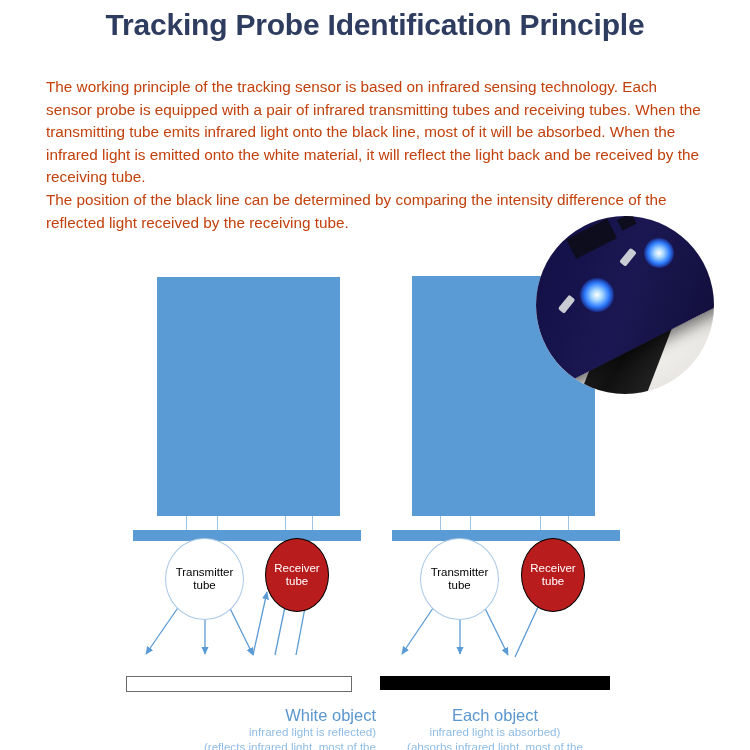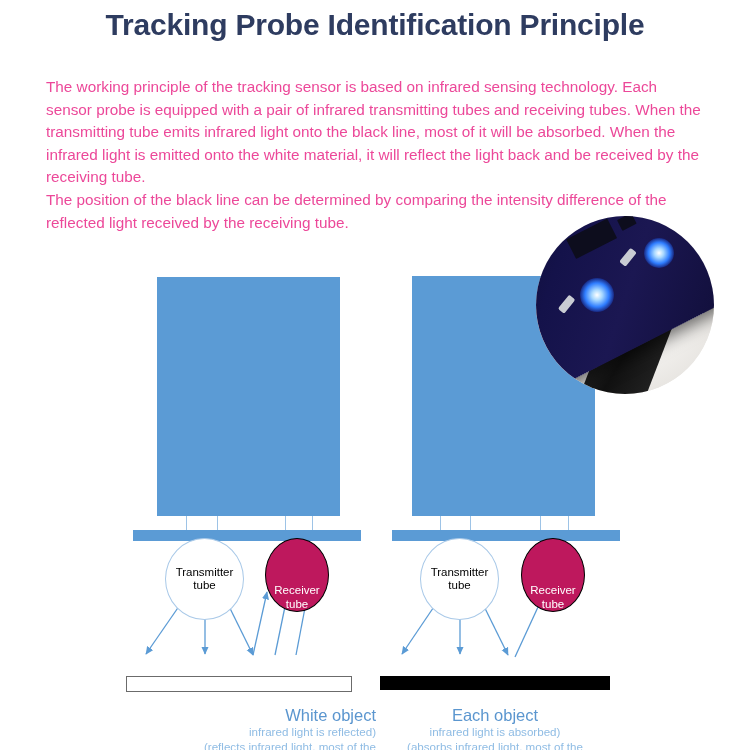--- a/index.html
+++ b/index.html
@@ -39,21 +39,21 @@
   }
 
   
   #body-copy {
     position: absolute;
     left: 46px;
     top: 76px;
     width: 660px;
     font-size: 15.3px;
     line-height: 22.6px;
-    color: #ec4899;
+    color: #c2410c;
     font-family: "Liberation Sans", sans-serif;
   }
   #body-copy p { margin: 0; }
 
   
   #photo-circle {
     position: absolute;
     left: 536px;
     top: 216px;
     width: 178px;
@@ -149,25 +149,24 @@
     line-height: 13.5px;
     font-family: "Liberation Sans", sans-serif;
   }
   .tube.transmitter {
     background: #ffffff;
     border: 1px solid #a9c9e8;
     color: #000000;
     z-index: 5;
   }
   .tube.receiver {
-    background: #be185d;
+    background: #b91c1c;
     border: 1px solid #000000;
     color: #ffffff;
     z-index: 5;
-    align-items: flex-end;
   }
   .surface {
     position: absolute;
   }
   .surface.white {
     background: #ffffff;
     border: 1.5px solid #6b6b6b;
   }
   .surface.black {
     background: #000000;

